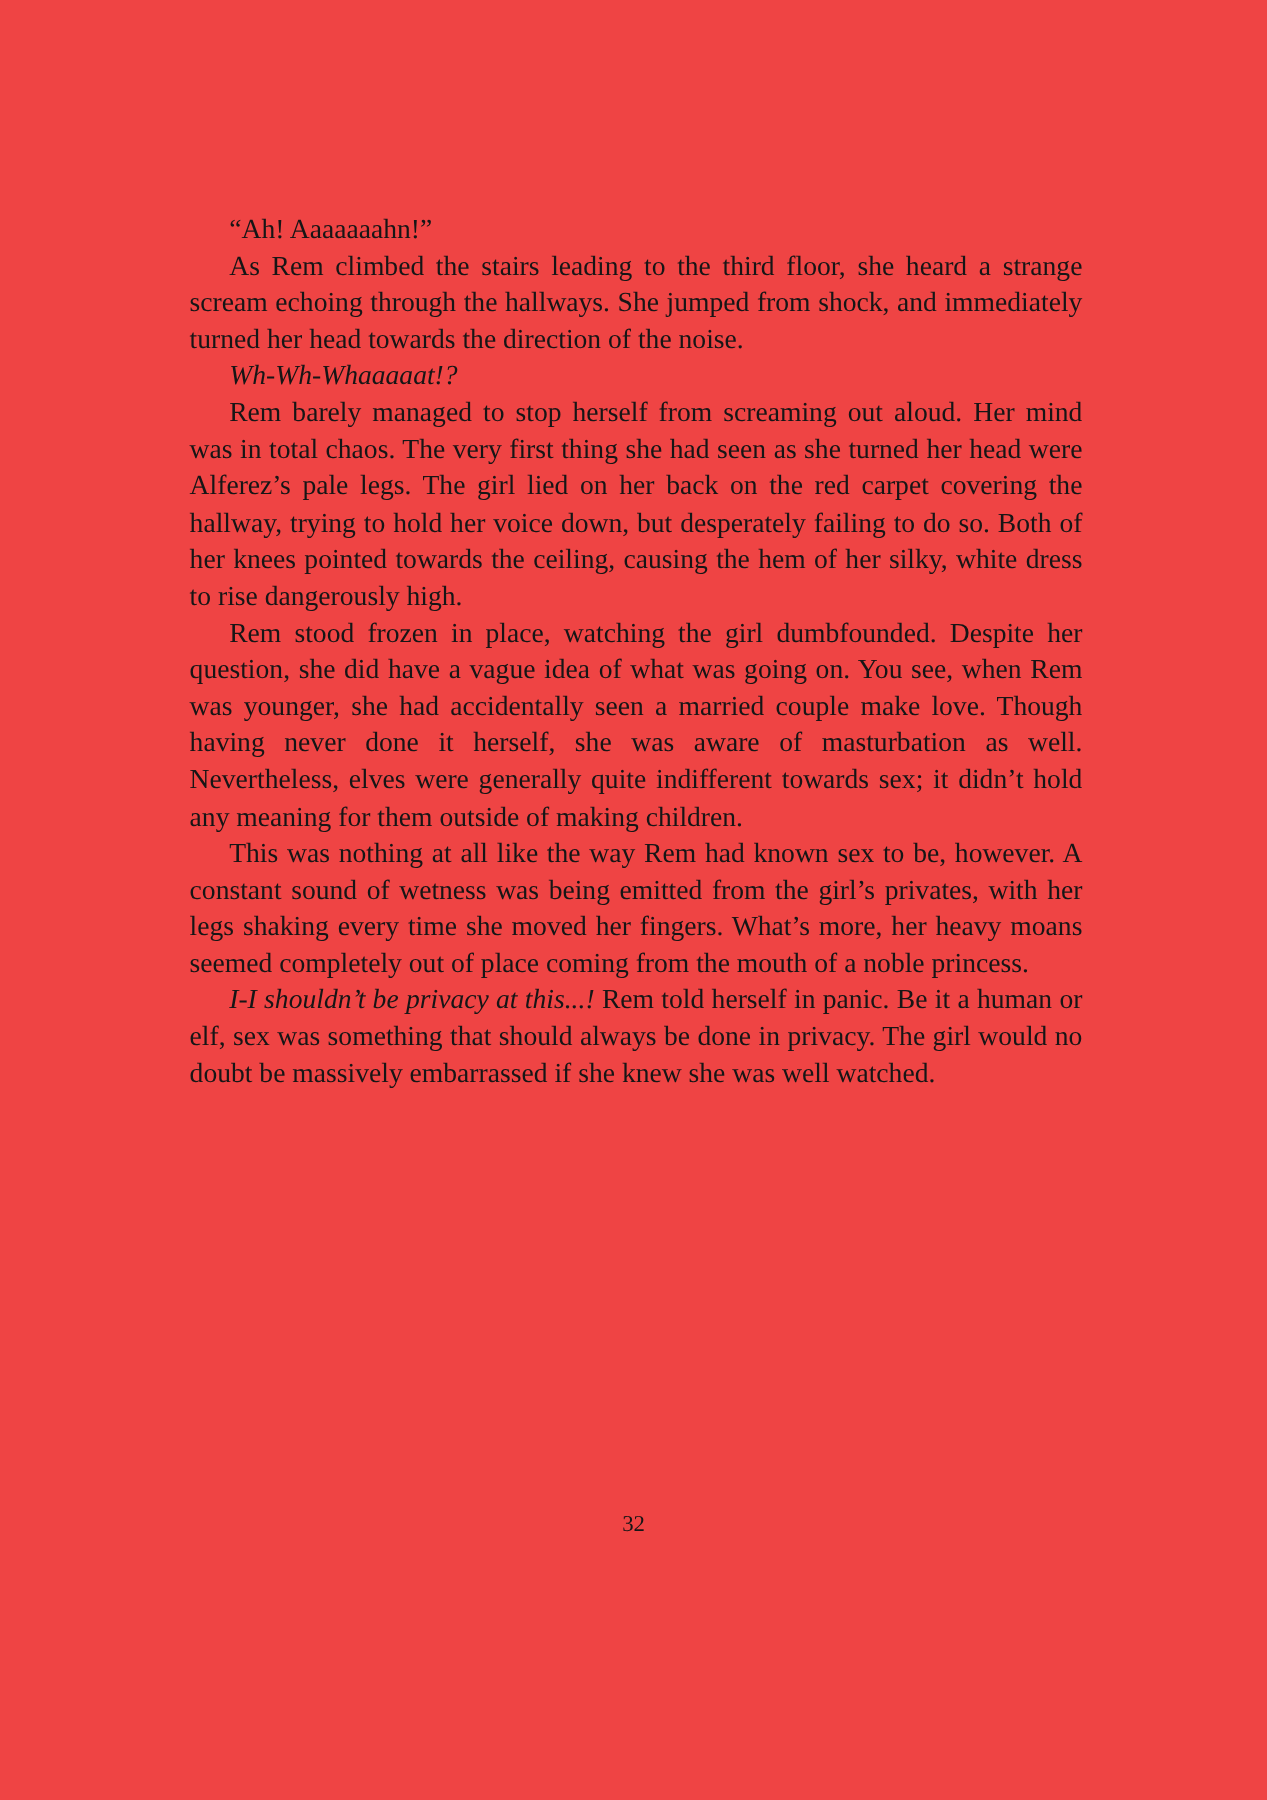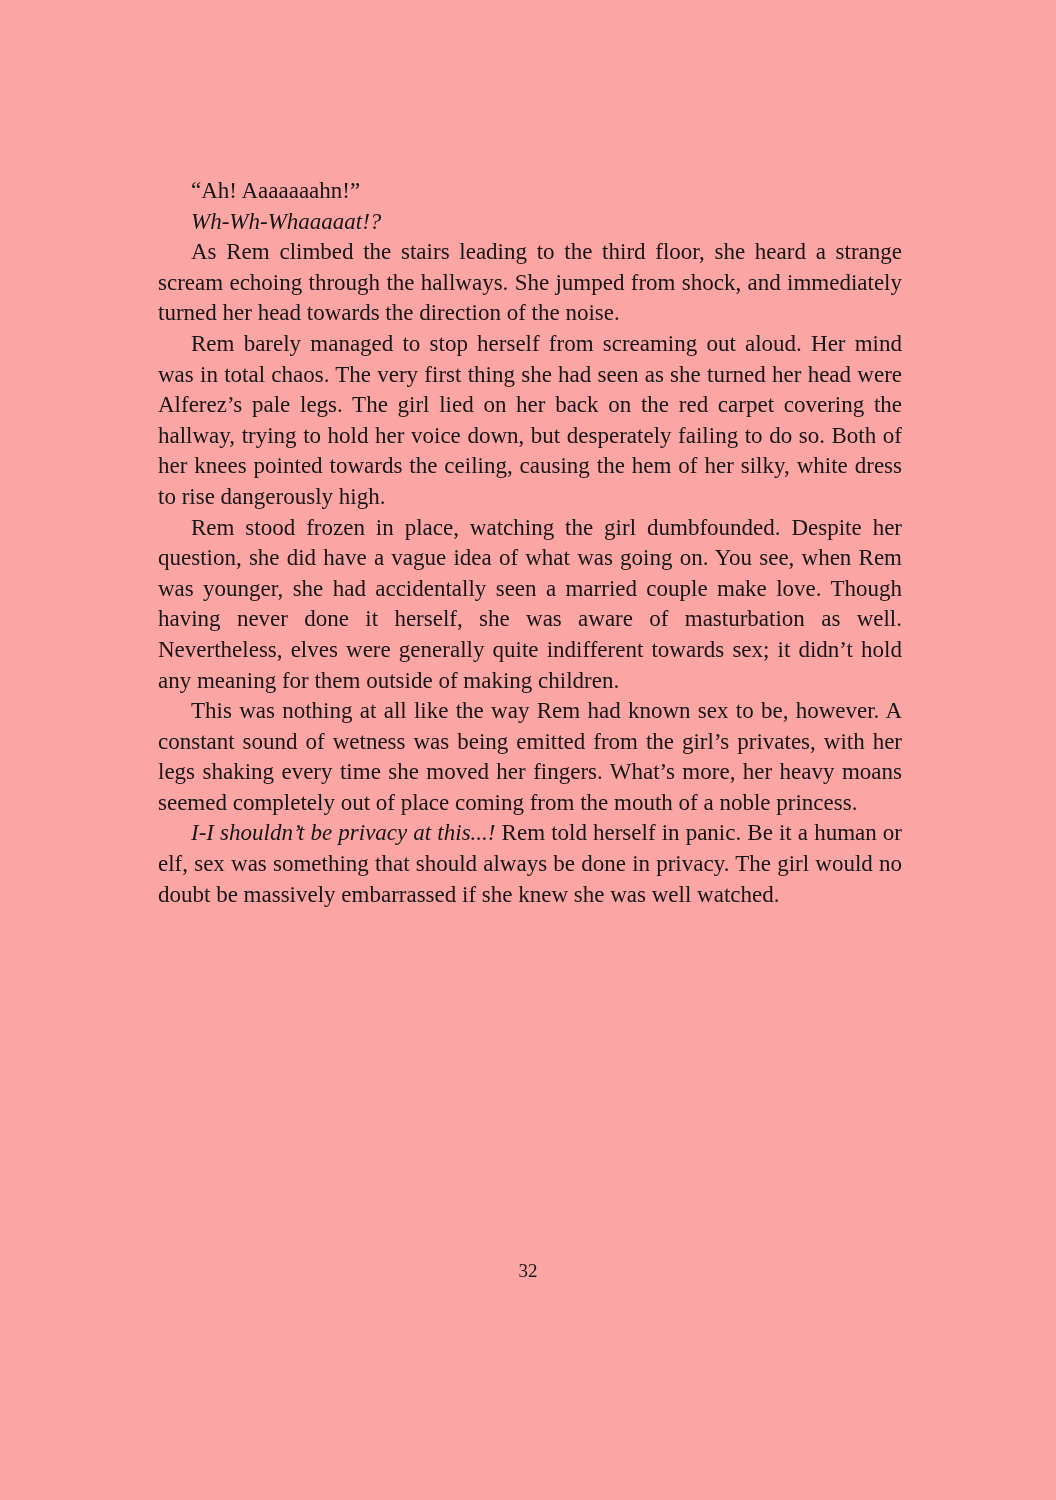--- a/index.html
+++ b/index.html
@@ -4,21 +4,21 @@
 <style>
   html, body {
     margin: 0;
     padding: 0;
     background: #ffffff;
   }
   .page {
     position: relative;
     width: 1056px;
     height: 1500px;
-    background: #fca5a5;
+    background: #ef4444;
     color: #161616;
     font-family: "Liberation Serif", "DejaVu Serif", serif;
     overflow: hidden;
   }
   .text-block {
     position: absolute;
     left: 158px;
     top: 176px;
     width: 744px;
     font-size: 23px;
@@ -44,22 +44,22 @@
     font-size: 19px;
     line-height: 30px;
   }
 </style>
 </head>
 <body>
 
 <div class="page">
   <div class="text-block">
     <p class="para">“Ah! Aaaaaaahn!”</p>
+    <p class="para">As Rem climbed the stairs leading to the third floor, she heard a strange scream echoing through the hallways. She jumped from shock, and immediately turned her head towards the direction of the noise.</p>
     <p class="para italic">Wh-Wh-Whaaaaat!?</p>
-    <p class="para">As Rem climbed the stairs leading to the third floor, she heard a strange scream echoing through the hallways. She jumped from shock, and immediately turned her head towards the direction of the noise.</p>
     <p class="para">Rem barely managed to stop herself from screaming out aloud. Her mind was in total chaos. The very first thing she had seen as she turned her head were Alferez’s pale legs. The girl lied on her back on the red carpet covering the hallway, trying to hold her voice down, but desperately failing to do so. Both of her knees pointed towards the ceiling, causing the hem of her silky, white dress to rise dangerously high.</p>
     <p class="para">Rem stood frozen in place, watching the girl dumbfounded. Despite her question, she did have a vague idea of what was going on. You see, when Rem was younger, she had accidentally seen a married couple make love. Though having never done it herself, she was aware of masturbation as well. Nevertheless, elves were generally quite indifferent towards sex; it didn’t hold any meaning for them outside of making children.</p>
     <p class="para">This was nothing at all like the way Rem had known sex to be, however. A constant sound of wetness was being emitted from the girl’s privates, with her legs shaking every time she moved her fingers. What’s more, her heavy moans seemed completely out of place coming from the mouth of a noble princess.</p>
     <p class="para">
       <span class="italic">I-I shouldn’t be privacy at this...!</span><span> Rem told herself in panic. Be it a human or elf, sex was something that should always be done in privacy. The girl would no doubt be massively embarrassed if she knew she was well watched.</span>
     </p>
   </div>
   <div class="page-number">32</div>
 </div>
 

